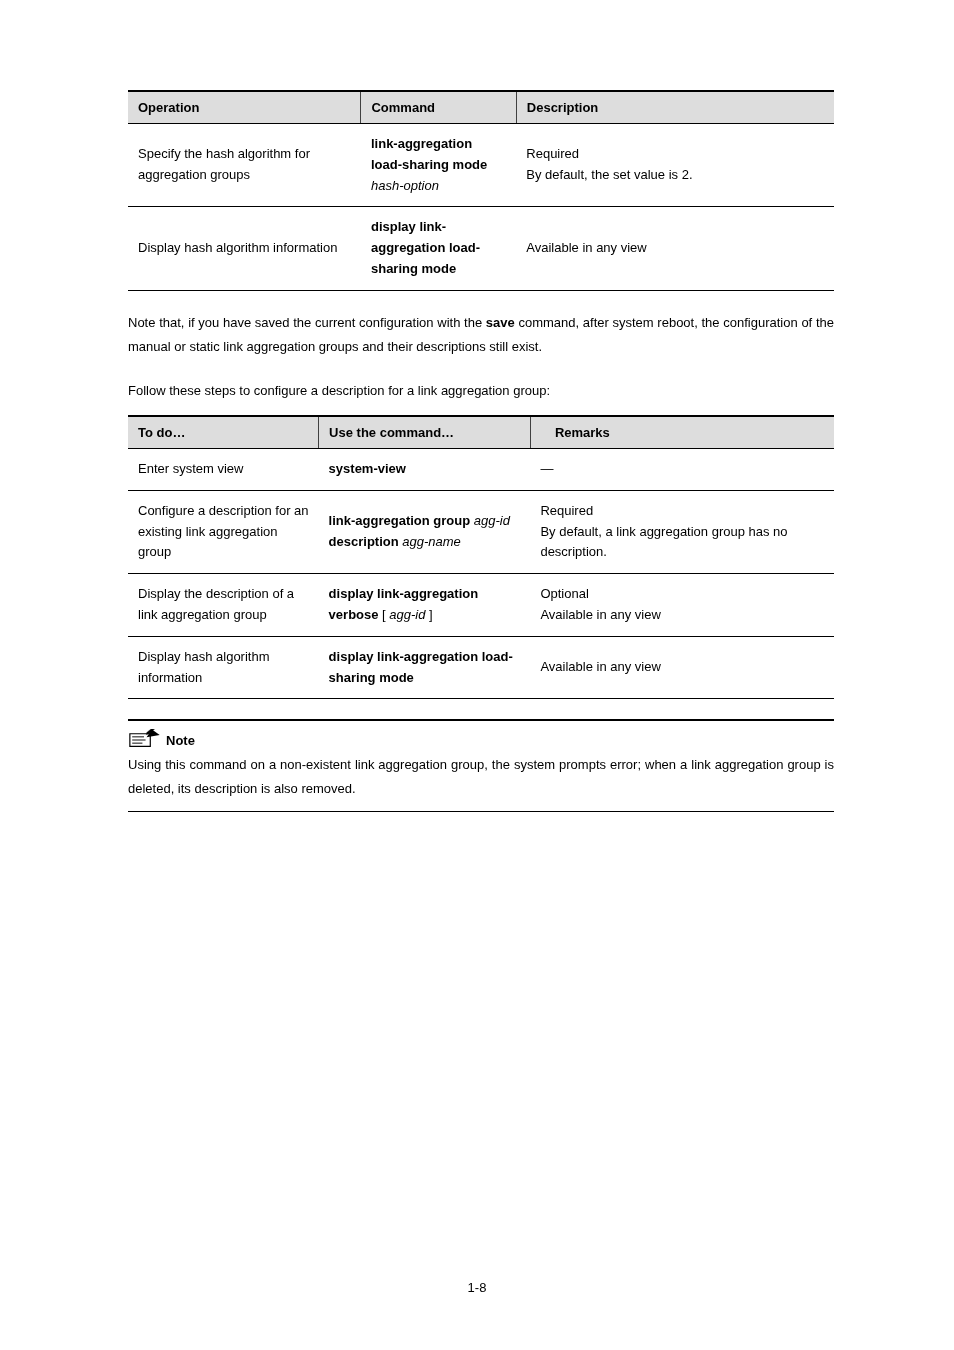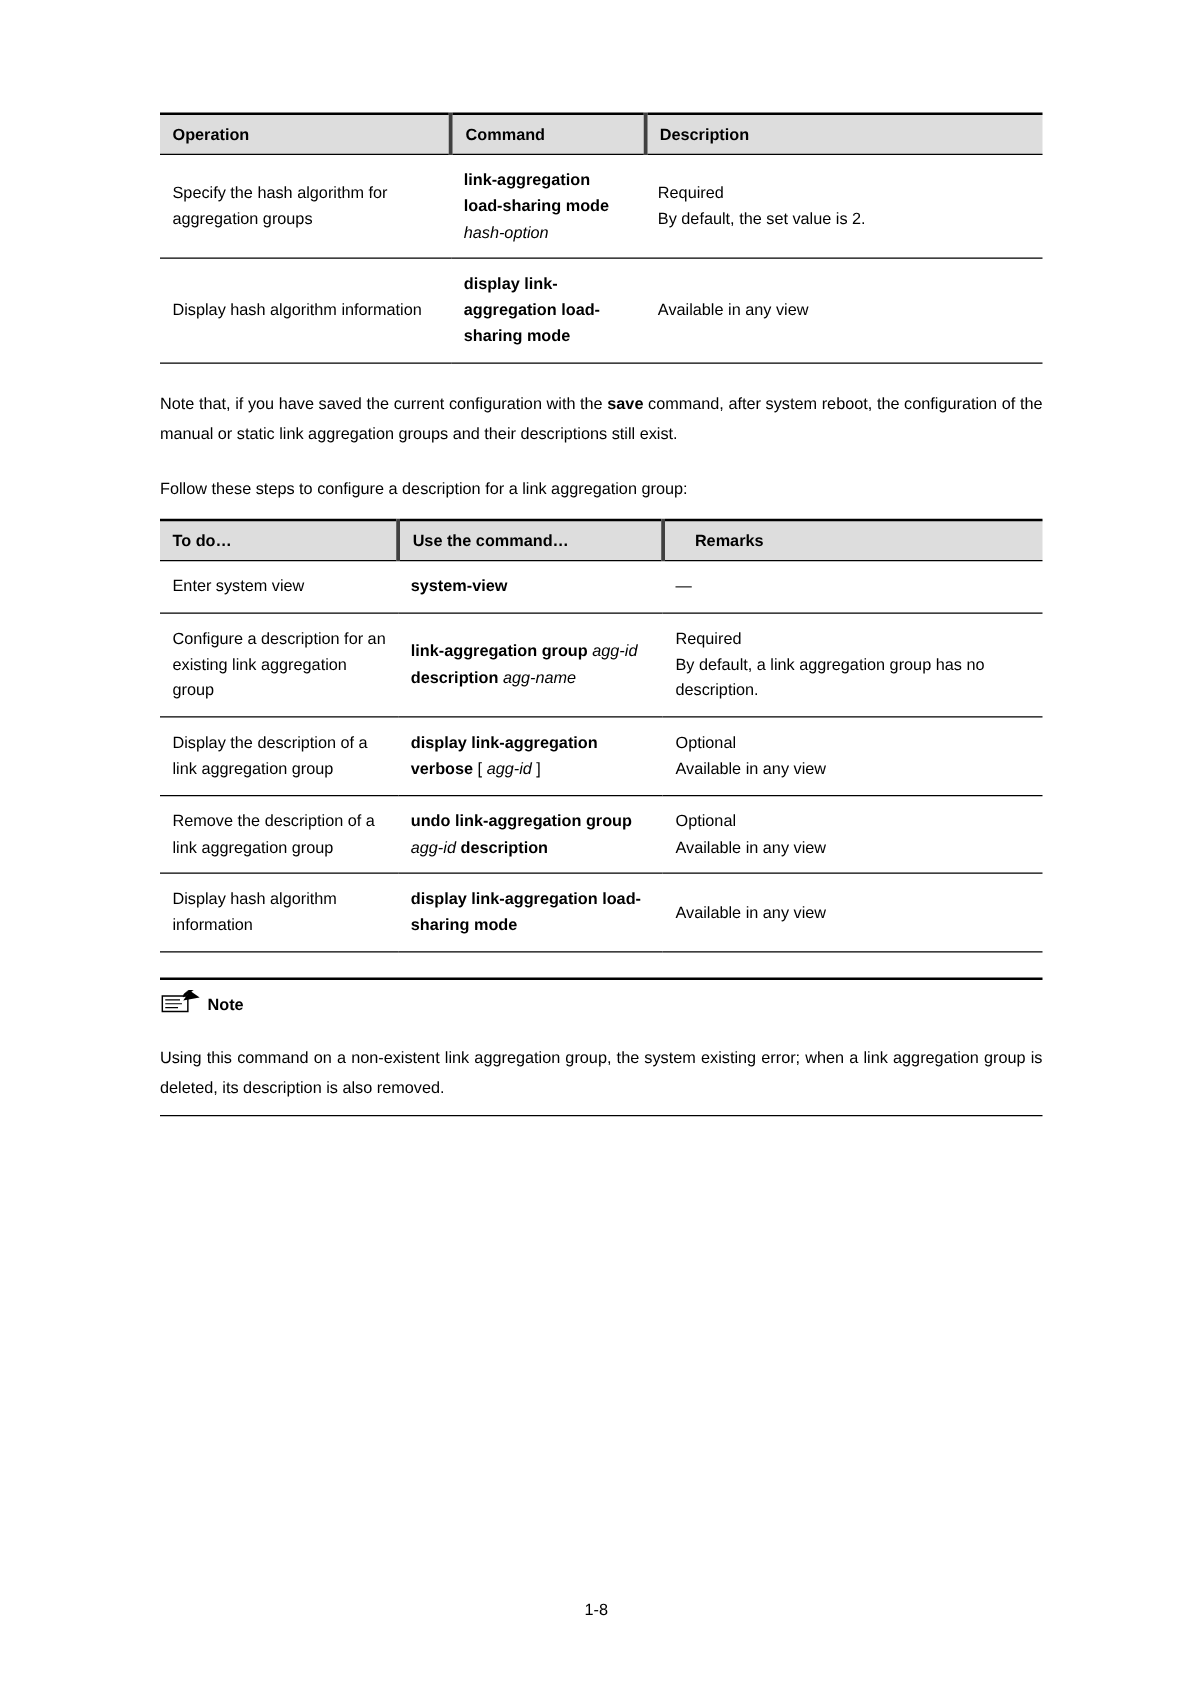--- a/index.html
+++ b/index.html
@@ -1,33 +1,33 @@
 <!DOCTYPE html>
 <html><head>
 <meta charset="utf-8">
 <style>
 * { margin: 0; padding: 0; box-sizing: border-box; }
 body { width: 954px; height: 1350px; background: #fff; font-family: Arial, sans-serif; font-size: 13px; color: #000; position: relative; }
 .page { padding: 90px 120px 80px 128px; }
 table { width: 100%; border-collapse: collapse; margin-bottom: 20px; }
-thead th { background: #ddd; border-top: 2px solid #000; border-bottom: 1px solid #000; border-left: 3px solid #404040; font-weight: bold; text-align: left; padding: 8px 10px; font-size: 13px; }
+thead th { background: #ddd; border-top: 2px solid #000; border-bottom: 1px solid #000; border-left: 1px solid #404040; font-weight: bold; text-align: left; padding: 8px 10px; font-size: 13px; }
 thead th:first-child { border-left: none; }
 tbody td { border-bottom: 1px solid #000; padding: 10px 10px; vertical-align: middle; text-align: left; line-height: 1.6; }
 .t1-c1 { width: 33%; margin-top: 36px; }
 .t1-c2 { width: 22%; }
 .t1-c3 { width: 45%; }
 .t2-c1 { width: 27%; }
 .t2-c2 { width: 30%; }
 .t2-c3 { width: 43%; padding-left: 24px; }
 h3 { font-size: 15px; font-weight: bold; margin: 28px 0 16px 0; }
 p { line-height: 1.85; margin-bottom: 10px; text-align: justify; }
 .follow-text { margin: 20px 0 12px 0; }
 .note-sep { border: none; border-top: 2px solid #000; margin: 18px 0 8px 0; }
 .note-sep-bottom { border: none; border-top: 1px solid #000; margin: 10px 0 40px 0; }
-.note-row { display: flex; align-items: flex-end; gap: 6px; margin-bottom: 20px; }
+.note-row { display: flex; align-items: flex-end; gap: 6px; margin-bottom: 2px; }
 .note-label { font-weight: bold; font-size: 13px; padding-bottom: 3px; }
 .page-num { position: absolute; bottom: 55px; left: 0; width: 100%; text-align: center; font-size: 13px; }
 .note-icon { width: 32px; height: 22px; }
 </style>
 </head>
 <body>
 
 <div class="page">
 
 <table>
@@ -76,43 +76,38 @@
 <td>Configure a description for an existing link aggregation group</td>
 <td><b>link-aggregation group</b> <i>agg-id</i> <b>description</b> <i>agg-name</i></td>
 <td>Required<br>By default, a link aggregation group has no description.</td>
 </tr>
 <tr>
 <td>Display the description of a link aggregation group</td>
 <td><b>display link-aggregation verbose</b> [ <i>agg-id</i> ]</td>
 <td>Optional<br>Available in any view</td>
 </tr>
 <tr>
-<td>Remove the description of a link aggregation group</td>
-<td><b>undo link-aggregation group</b> <i>agg-id</i> <b>description</b></td>
-<td>Optional<br>Available in any view</td>
-</tr>
-<tr>
 <td>Display hash algorithm information</td>
 <td><b>display link-aggregation load-sharing mode</b></td>
 <td>Available in any view</td>
 </tr>
 </tbody>
 </table>
 
 <hr class="note-sep">
 
 <div class="note-row">
 <svg class="note-icon" viewBox="0 0 40 28">
 <path d="M2 6 L28 6 L28 22 L2 22 Z" fill="none" stroke="#000" stroke-width="1.5"></path>
 <path d="M5 10 L20 10 M5 14 L22 14 M5 18 L18 18" stroke="#000" stroke-width="1.2"></path>
 <path d="M26 2 L38 2 L26 14 Z" fill="#000" transform="rotate(35 30 8)"></path>
 <path d="M24 4 L34 -4 L36 -2 L26 6 L23 7 Z" fill="#000" stroke="#000" stroke-width="0.5"></path>
 </svg>
 <span class="note-label">Note</span>
 </div>
 
-<p>Using this command on a non-existent link aggregation group, the system existing error; when a link aggregation group is deleted, its description is also removed.</p>
+<p>Using this command on a non-existent link aggregation group, the system prompts error; when a link aggregation group is deleted, its description is also removed.</p>
 
 <hr class="note-sep-bottom">
 
 </div>
 
 <div class="page-num">1-8</div>
 
 </body></html>

